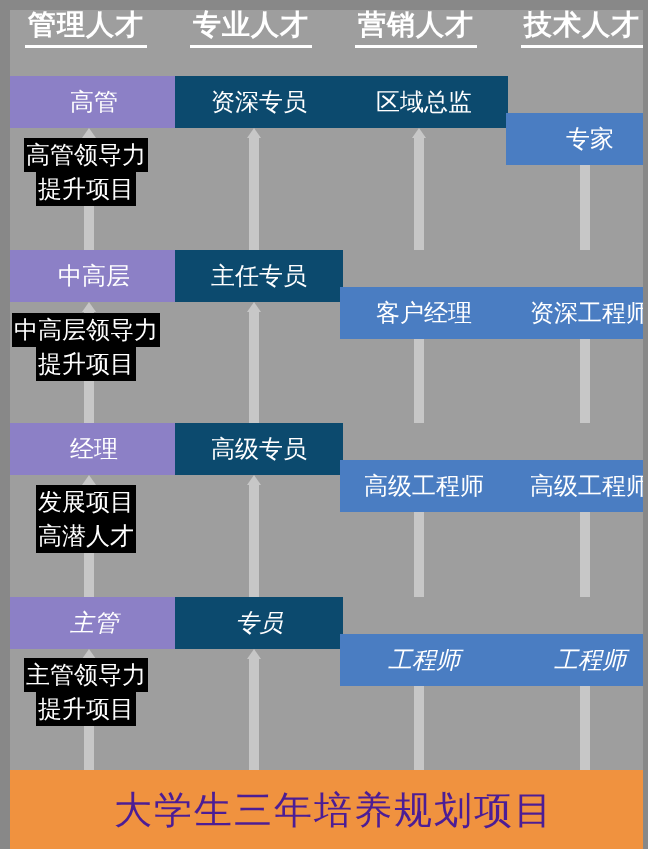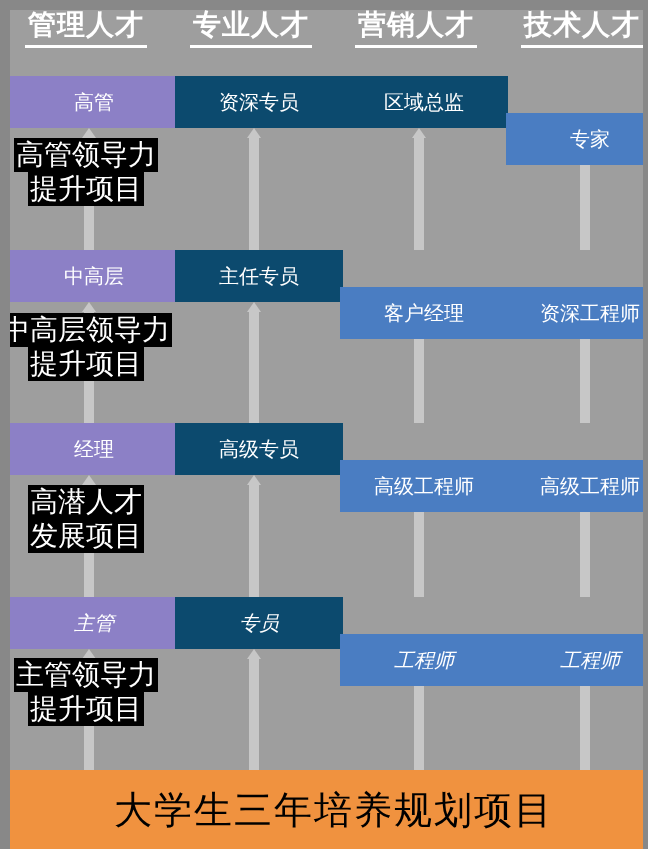--- a/index.html
+++ b/index.html
@@ -32,21 +32,21 @@
   }
   
   .box {
     position: absolute;
     width: 168px;
     height: 52px;
     display: flex;
     align-items: center;
     justify-content: center;
     color: #ffffff;
-    font-size: 20px;
+    font-size: 24px;
     z-index: 2;
     white-space: nowrap;
     text-align: center;
   }
   .purple { background: #8c80c6; }
   .teal   { background: #0c4a6e; }
   .blue   { background: #4a7dc2; margin-top: 37px; }
   .cx1 { left: 0; }
   .cx2 { left: 165px; }
   .cx3 { left: 330px; }
@@ -89,21 +89,21 @@
     width: 160px;
     display: flex;
     flex-direction: column;
     align-items: center;
     z-index: 3;
   }
   .note .note-line {
     display: inline-block;
     background: #000000;
     color: #ffffff;
-    font-size: 28px;
+    font-size: 24px;
     line-height: 34px;
     padding: 0 2px;
     white-space: nowrap;
   }
   .note1 { top: 123px; }
   .note2 { top: 298px; }
   .note3 { top: 470px; }
   .note4 { top: 643px; }
   
   .banner {
@@ -112,21 +112,21 @@
     top: 760px;
     width: 648px;
     height: 81px;
     background: #f0923f;
     display: flex;
     align-items: center;
     justify-content: center;
     z-index: 2;
   }
   .banner .banner-text {
-    color: #000000;
+    color: #4c1d95;
     font-size: 38px;
     letter-spacing: 2px;
     white-space: nowrap;
   }
 </style>
 </head>
 <body>
 
 <div class="page">
 
@@ -185,22 +185,22 @@
 
   <div class="note note1">
     <span class="note-line">高管领导力</span>
     <span class="note-line">提升项目</span>
   </div>
   <div class="note note2">
     <span class="note-line">中高层领导力</span>
     <span class="note-line">提升项目</span>
   </div>
   <div class="note note3">
+    <span class="note-line">发展项目</span>
     <span class="note-line">高潜人才</span>
-    <span class="note-line">发展项目</span>
   </div>
   <div class="note note4">
     <span class="note-line">主管领导力</span>
     <span class="note-line">提升项目</span>
   </div>
 
   <div class="banner">
     <span class="banner-text">大学生三年培养规划项目</span>
   </div>
 

